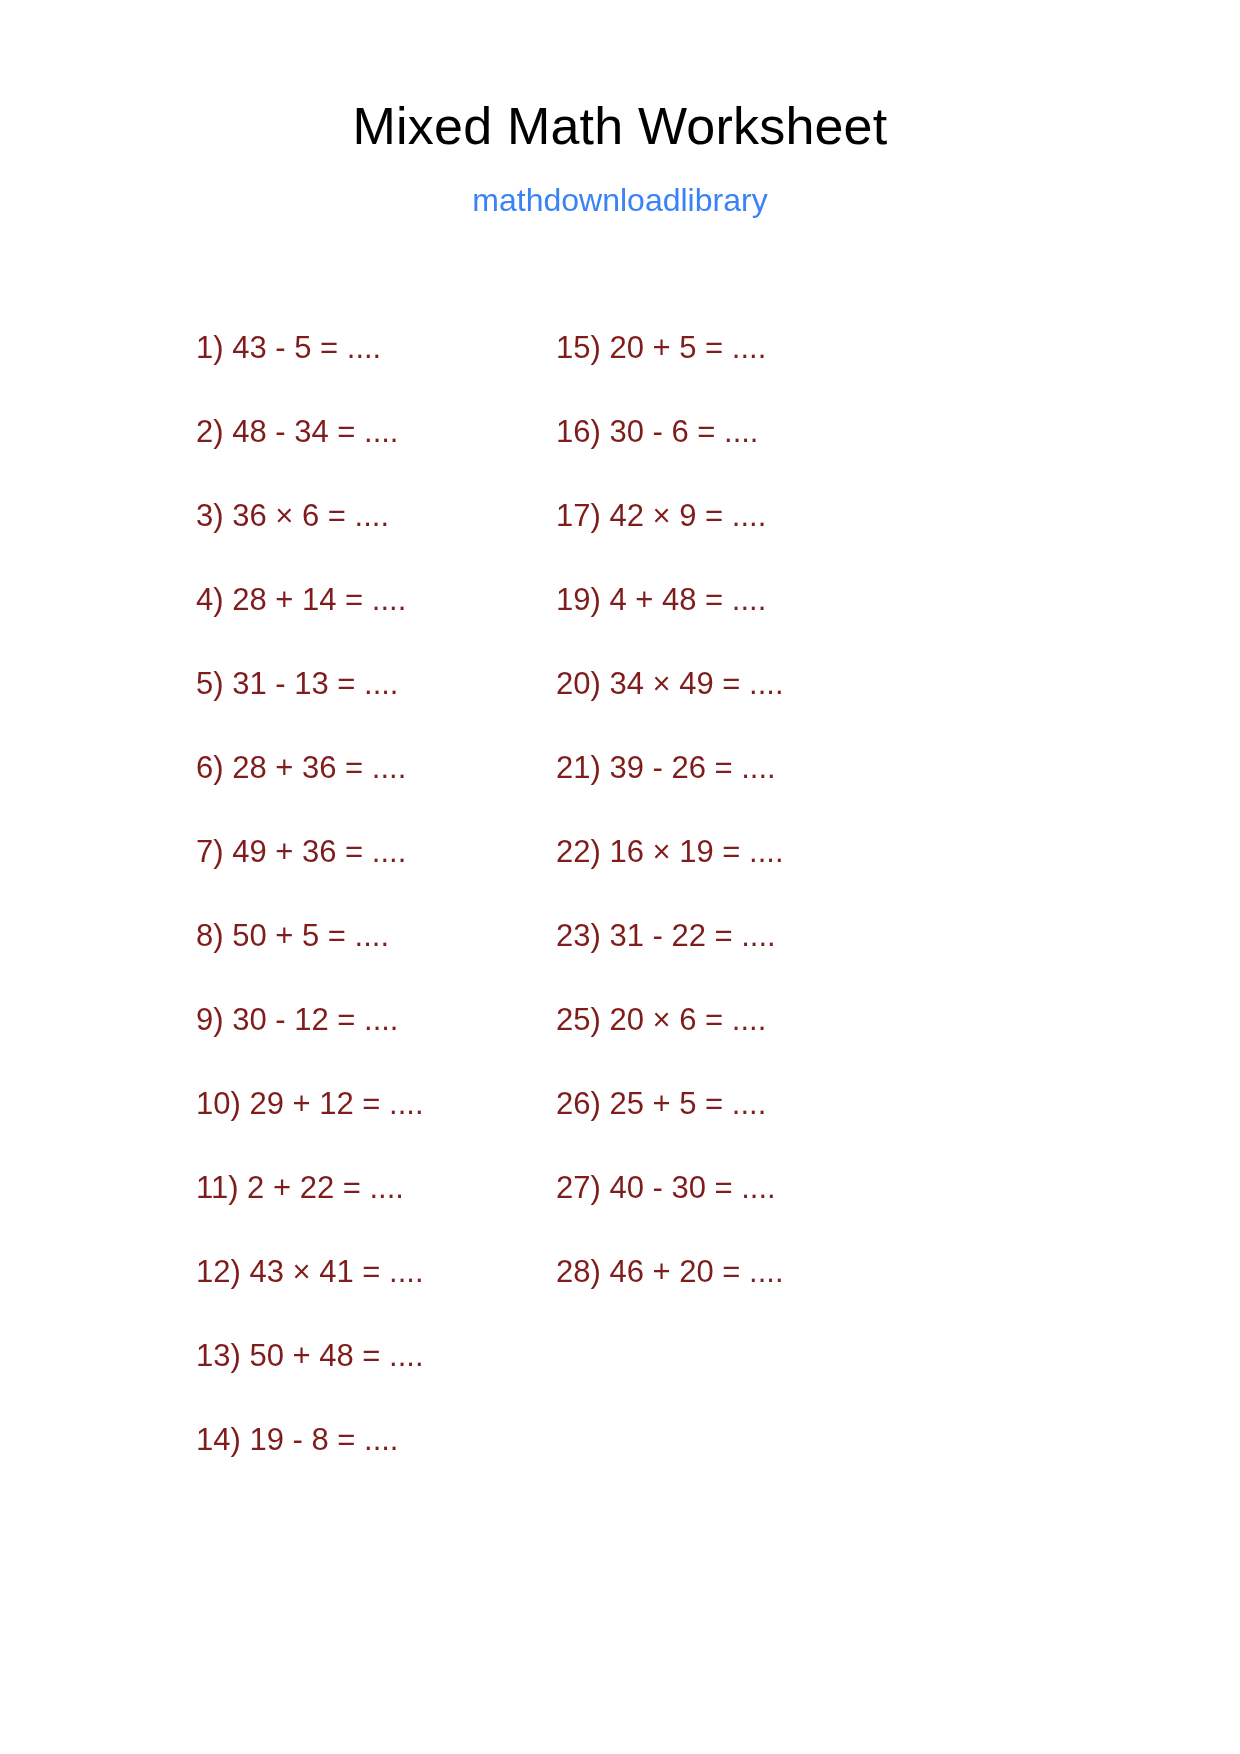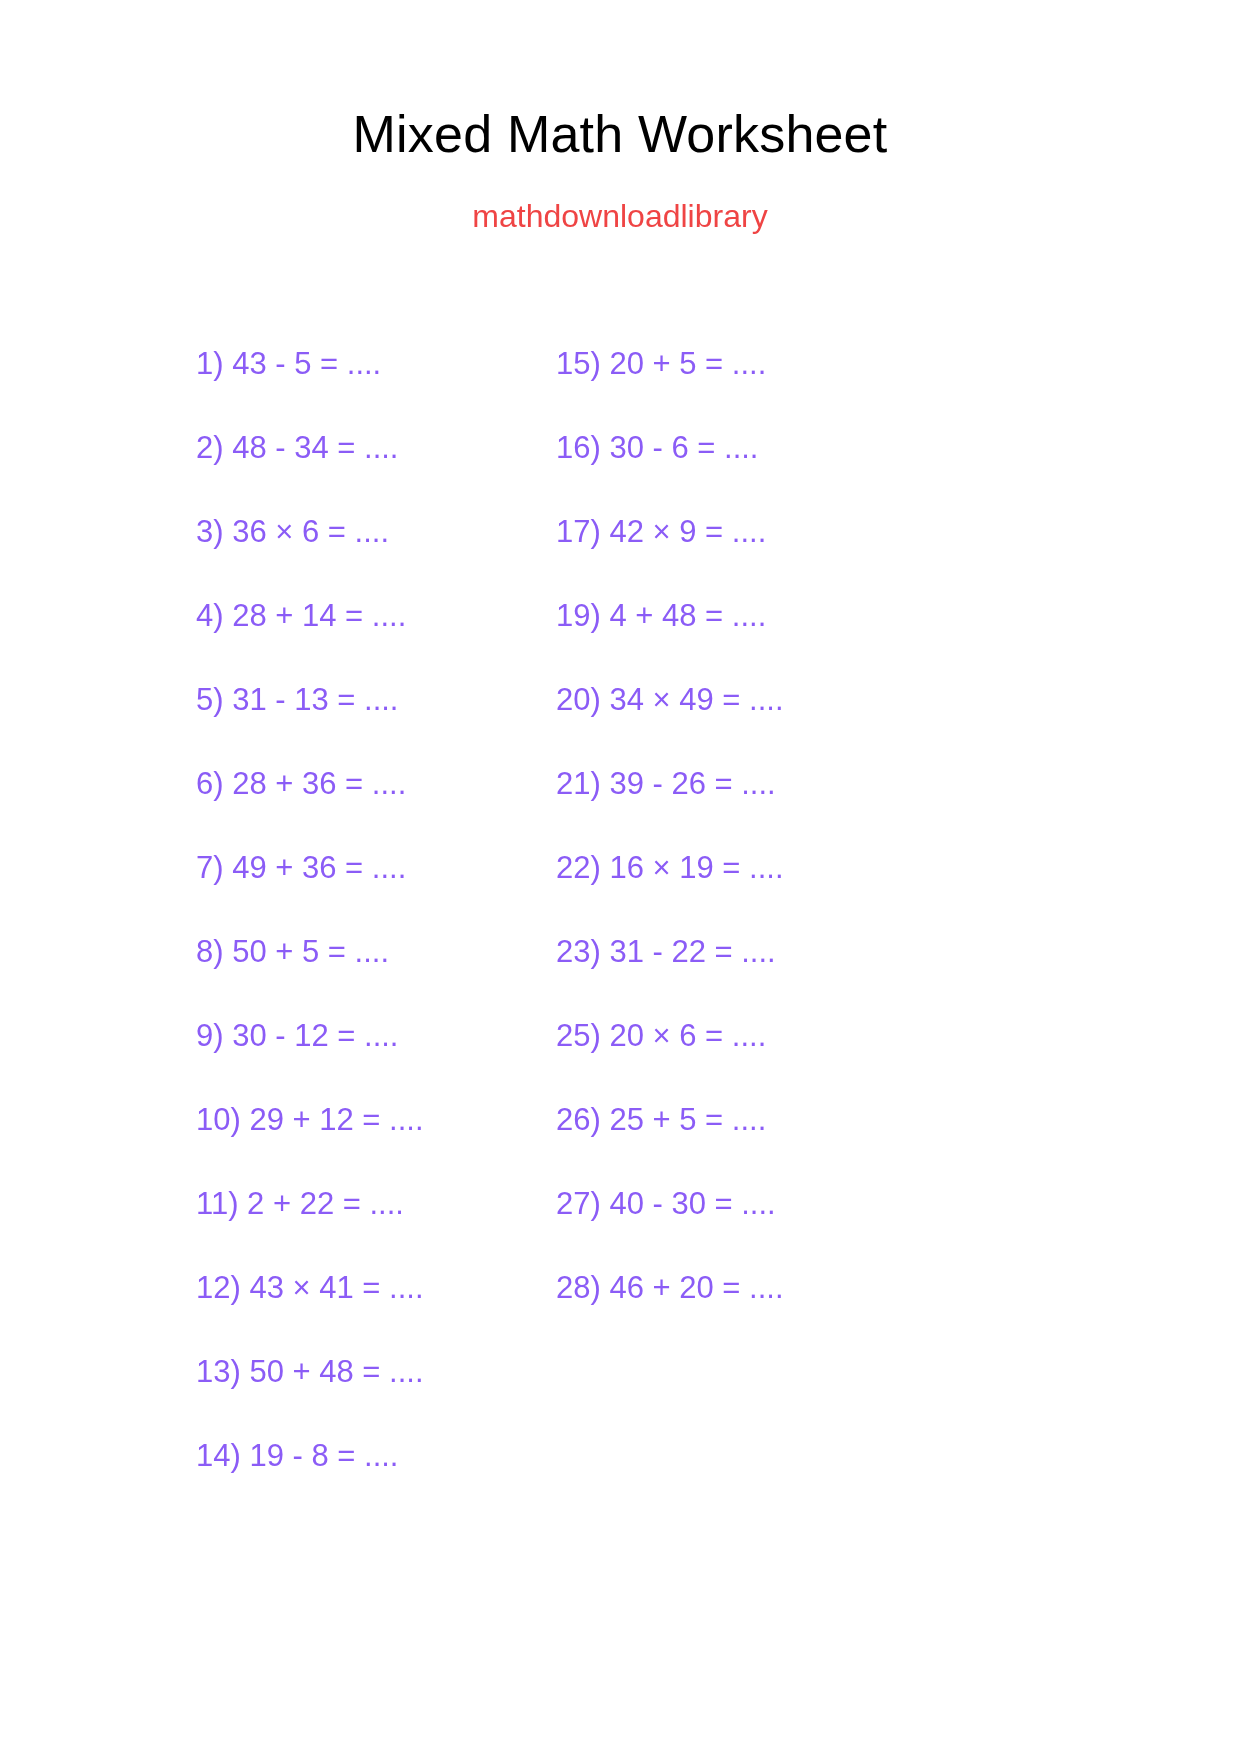--- a/index.html
+++ b/index.html
@@ -20,28 +20,28 @@
     height: 1754px;
     box-sizing: border-box;
     padding: 0;
     position: relative;
   }
   .title {
     text-align: center;
     font-size: 52px;
     font-weight: normal;
     color: #000000;
-    margin: 16px;
+    margin: 8px;
     padding-top: 88px;
     letter-spacing: 0.2px;
   }
   .subtitle {
     text-align: center;
     font-size: 32px;
-    color: #ef4444;
+    color: #3b82f6;
     margin: 0;
     padding-top: 18px;
     font-weight: normal;
   }
   .problems {
     margin-top: 86px;
     display: flex;
     flex-direction: row;
     justify-content: flex-start;
     padding-left: 196px;
@@ -57,21 +57,21 @@
   .column.right {
     margin-left: 108px;
   }
   .problem {
     font-size: 31px;
     line-height: 1;
     white-space: nowrap;
     height: 84px;
     display: flex;
     align-items: center;
-    color: #8b5cf6;
+    color: #7f1d1d;
     text-align: right;
   }
 </style>
 </head>
 <body>
 
 <div class="sheet">
 
   <h1 class="title">Mixed Math Worksheet</h1>
   <div class="subtitle">mathdownloadlibrary</div>

